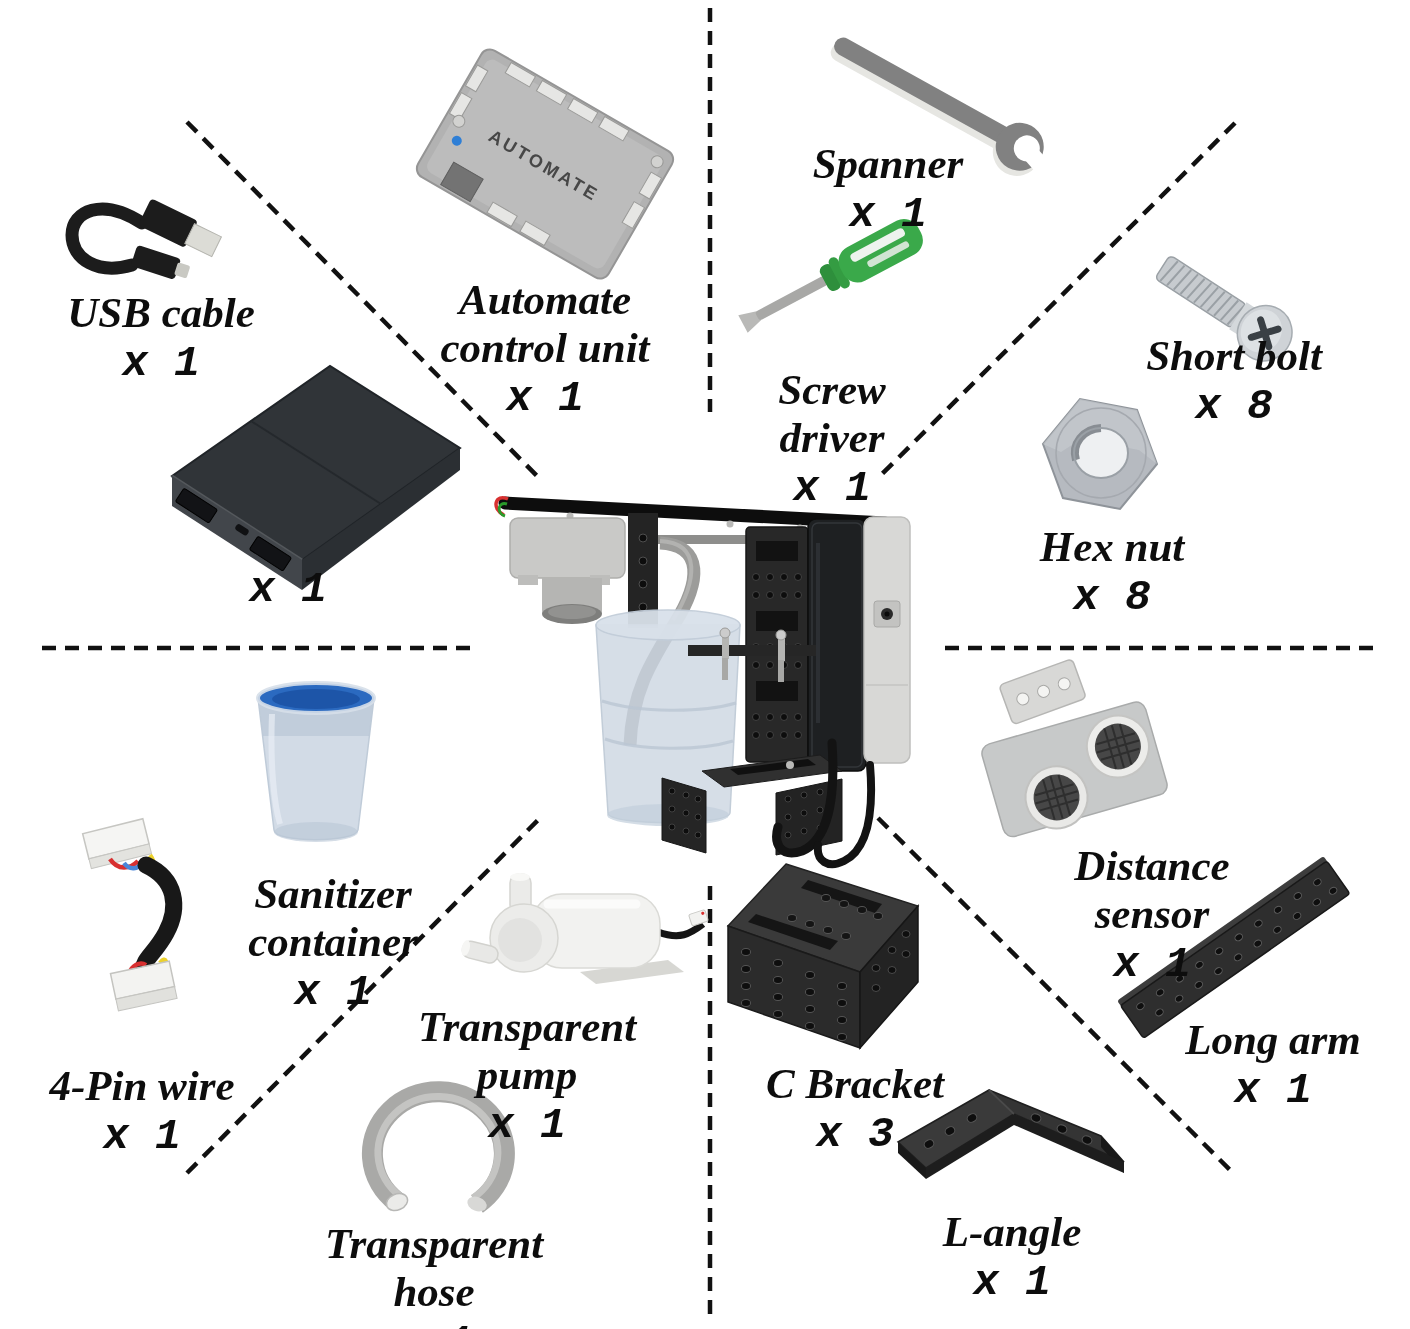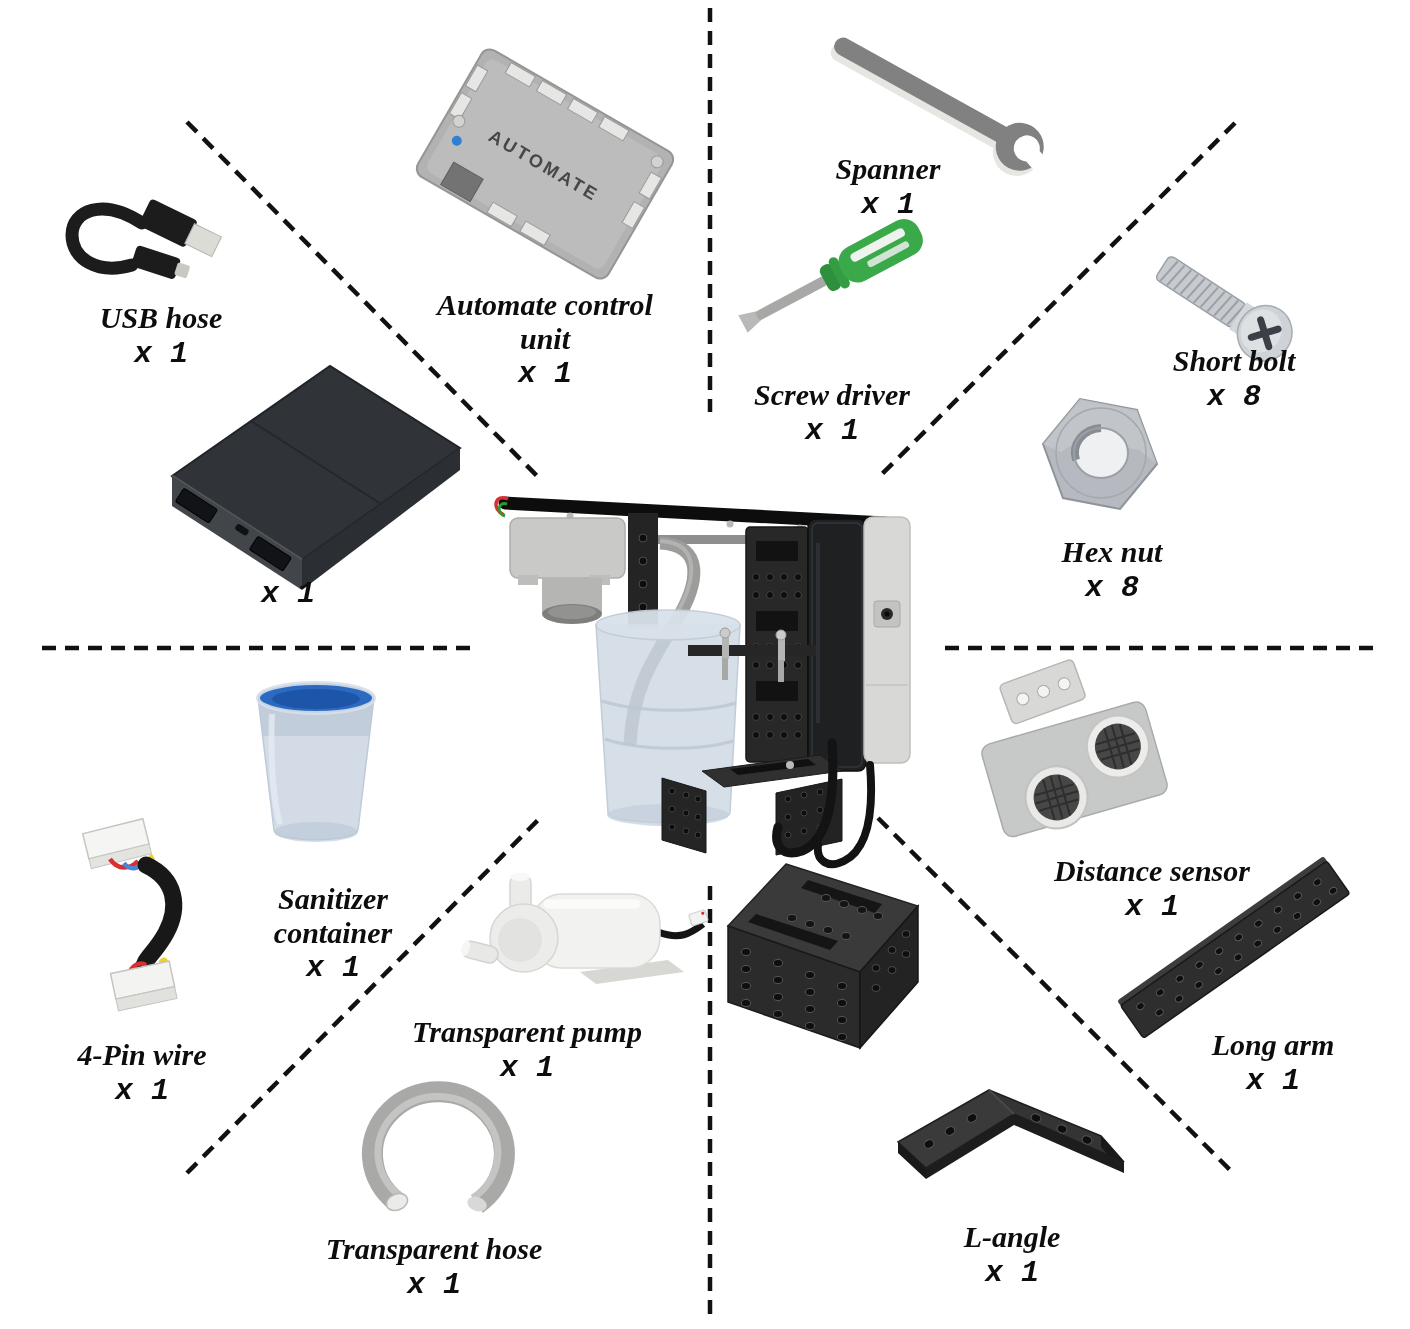--- a/index.html
+++ b/index.html
@@ -1,19 +1,19 @@
 <!DOCTYPE html>
 <html><head>
 <meta charset="utf-8">
 <style>
   html,body{margin:0;padding:0;background:#ffffff;}
   #canvas{position:relative;width:1410px;height:1329px;background:#ffffff;overflow:hidden;
           font-family:"Liberation Serif",serif;}
   .part-label{position:absolute;text-align:center;font-weight:bold;font-style:italic;
-              font-size:30px;line-height:1.12;color:#0d0d0d;margin-top:12px;}
+              font-size:43px;line-height:1.12;color:#0d0d0d;}
   .pqty{margin-top:3px;font-family:Liberation Mono, monospace;}
   svg.part{position:absolute;overflow:visible;}
   #dividers{position:absolute;left:0;top:0;}
 </style>
 </head>
 <body>
 
 <div id="canvas">
 
   <svg id="dividers" width="1410" height="1329" viewBox="0 0 1410 1329">
@@ -409,21 +409,21 @@
       <circle cx="298" cy="352" r="3"></circle>
         <circle cx="314" cy="348" r="3"></circle>
         <circle cx="330" cy="345" r="3"></circle>
     </g>
 
     <path d="M342,260 C346,320 336,358 312,368 C292,375 283,362 288,344" fill="none" stroke="#131313" stroke-width="9" stroke-linecap="round"></path>
     <path d="M380,282 C384,330 378,366 354,378 C338,386 326,378 328,362" fill="none" stroke="#131313" stroke-width="8" stroke-linecap="round"></path>
   </svg>
 
   <div class="part-label" style="left:61px;top:289px;width:200px">
-    <div class="pname">USB hose</div>
+    <div class="pname">USB cable</div>
     <div class="pqty">x 1</div>
   </div>
 
   <div class="part-label" style="left:410px;top:276px;width:270px">
     <div class="pname">Automate control unit</div>
     <div class="pqty">x 1</div>
   </div>
 
   <div class="part-label" style="left:798px;top:140px;width:180px">
     <div class="pname">Spanner</div>
@@ -447,21 +447,21 @@
 
   <div class="part-label" style="left:178px;top:563px;width:220px">
     <div class="pqty">x 1</div>
   </div>
 
   <div class="part-label" style="left:248px;top:870px;width:170px">
     <div class="pname">Sanitizer container</div>
     <div class="pqty">x 1</div>
   </div>
 
-  <div class="part-label" style="left:42px;top:1026px;width:200px">
+  <div class="part-label" style="left:42px;top:1062px;width:200px">
     <div class="pname">4-Pin wire</div>
     <div class="pqty">x 1</div>
   </div>
 
   <div class="part-label" style="left:377px;top:1003px;width:300px">
     <div class="pname">Transparent pump</div>
     <div class="pqty">x 1</div>
   </div>
 
   <div class="part-label" style="left:284px;top:1220px;width:300px">
@@ -472,19 +472,23 @@
   <div class="part-label" style="left:1022px;top:842px;width:260px">
     <div class="pname">Distance sensor</div>
     <div class="pqty">x 1</div>
   </div>
 
   <div class="part-label" style="left:1173px;top:1016px;width:200px">
     <div class="pname">Long arm</div>
     <div class="pqty">x 1</div>
   </div>
 
+  <div class="part-label" style="left:755px;top:1060px;width:200px">
+    <div class="pname">C Bracket</div>
+    <div class="pqty">x 3</div>
+  </div>
 
   <div class="part-label" style="left:922px;top:1208px;width:180px">
     <div class="pname">L-angle</div>
     <div class="pqty">x 1</div>
   </div>
 
 </div>
 
 </body></html>

